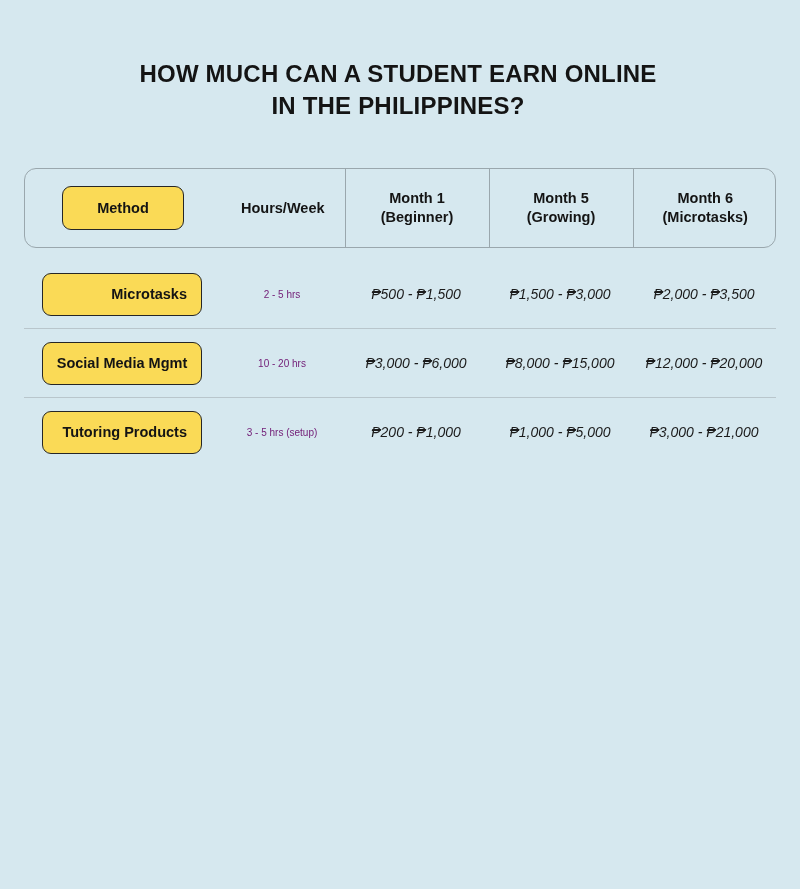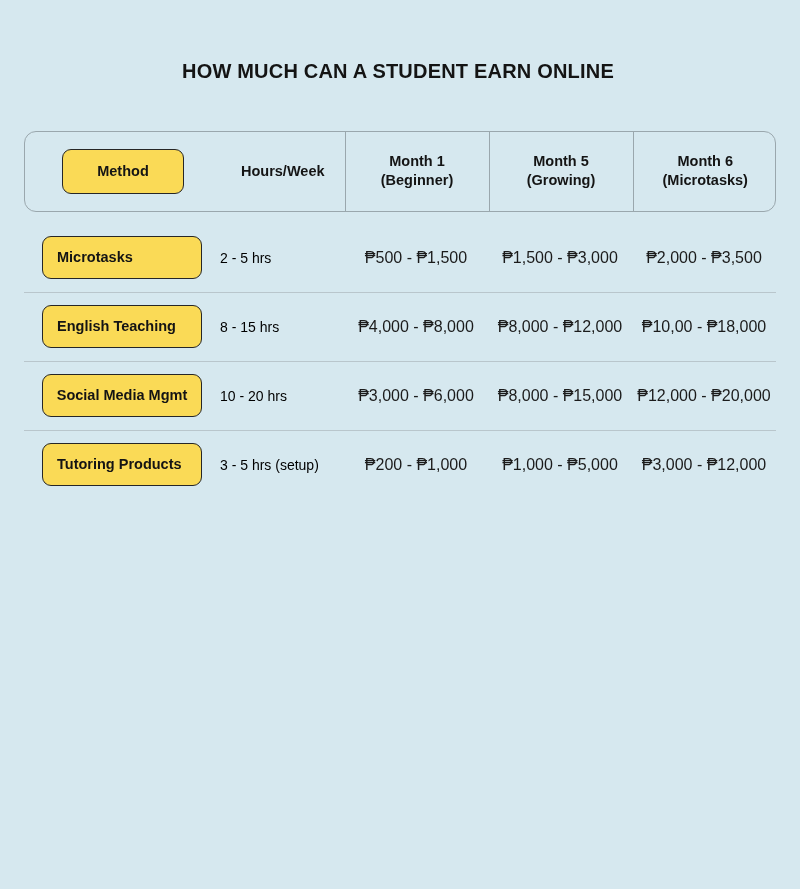--- a/index.html
+++ b/index.html
@@ -16,21 +16,21 @@
   }
   .page {
     width: 800px;
     height: 889px;
     box-sizing: border-box;
     padding: 0;
     position: relative;
   }
   .title {
     text-align: center;
-    font-size: 20px;
+    font-size: 24px;
     font-weight: bold;
     letter-spacing: 0.2px;
     line-height: 1.32;
     padding-top: 58px;
     padding-left: 56px;
     padding-right: 60px;
     color: #141414;
   }
   .title .line {
     display: block;
@@ -82,21 +82,21 @@
   }
   .pill {
     display: inline-block;
     background: #fada56;
     border: 1.5px solid #262626;
     border-radius: 9px;
     padding: 11px 14px;
     font-size: 14.5px;
     font-weight: bold;
     color: #141414;
-    text-align: left;
+    text-align: right;
     line-height: 1.25;
     box-sizing: border-box;
     min-width: 160px;
   }
   .pill.header-pill {
     padding: 12px 34px;
     min-width: 0;
   }
   .method-cell {
     text-align: center;
@@ -104,40 +104,42 @@
   }
   .body-row td {
     border-bottom: 1.2px solid #b9c6cc;
     height: 68px;
   }
   .body-row:last-child td {
     border-bottom: none;
   }
   .val {
     text-align: center;
-    font-size: 16px;
+    font-size: 14px;
     color: #1b1b1b;
     line-height: 1.45;
     padding: 6px 4px;
+    font-style: italic;
   }
   .hours {
-    text-align: left;
-    font-size: 14px;
-    color: #000000;
+    text-align: center;
+    font-size: 10px;
+    color: #701a75;
     padding: 6px 4px;
   }
   .spacer-row td { height: 12px; border: none; }
 </style>
 </head>
 <body>
 
 <div class="page">
 
   <div class="title">
     <span class="line">HOW MUCH CAN A STUDENT EARN ONLINE</span>
+    <span class="line">IN THE PHILIPPINES?</span>
   </div>
 
   <div class="table-wrap">
 
     <div class="header-row-outer">
       <table class="header-table">
         <colgroup>
           <col class="c-method">
             <col class="c-hours">
             <col class="c-m1">
@@ -190,46 +192,37 @@
           <td class="val">₱500 - ₱1,500</td>
           <td class="val">₱1,500 - ₱3,000</td>
           <td class="val">₱2,000 - ₱3,500</td>
         </tr>
 
 
 
 
 
 
-        <tr class="body-row">
-          <td class="method-cell">
-            <span class="pill">English Teaching</span>
-          </td>
-          <td class="hours">8 - 15 hrs</td>
-          <td class="val">₱4,000 - ₱8,000</td>
-          <td class="val">₱8,000 - ₱12,000</td>
-          <td class="val">₱10,00 - ₱18,000</td>
-        </tr>
 
         <tr class="body-row">
           <td class="method-cell">
             <span class="pill">Social Media Mgmt</span>
           </td>
           <td class="hours">10 - 20 hrs</td>
           <td class="val">₱3,000 - ₱6,000</td>
           <td class="val">₱8,000 - ₱15,000</td>
           <td class="val">₱12,000 - ₱20,000</td>
         </tr>
 
         <tr class="body-row">
           <td class="method-cell">
             <span class="pill">Tutoring Products</span>
           </td>
           <td class="hours">3 - 5 hrs (setup)</td>
           <td class="val">₱200 - ₱1,000</td>
           <td class="val">₱1,000 - ₱5,000</td>
-          <td class="val">₱3,000 - ₱12,000</td>
+          <td class="val">₱3,000 - ₱21,000</td>
         </tr>
       </tbody>
     </table>
 
   </div>
 </div>
 
 </body></html>

